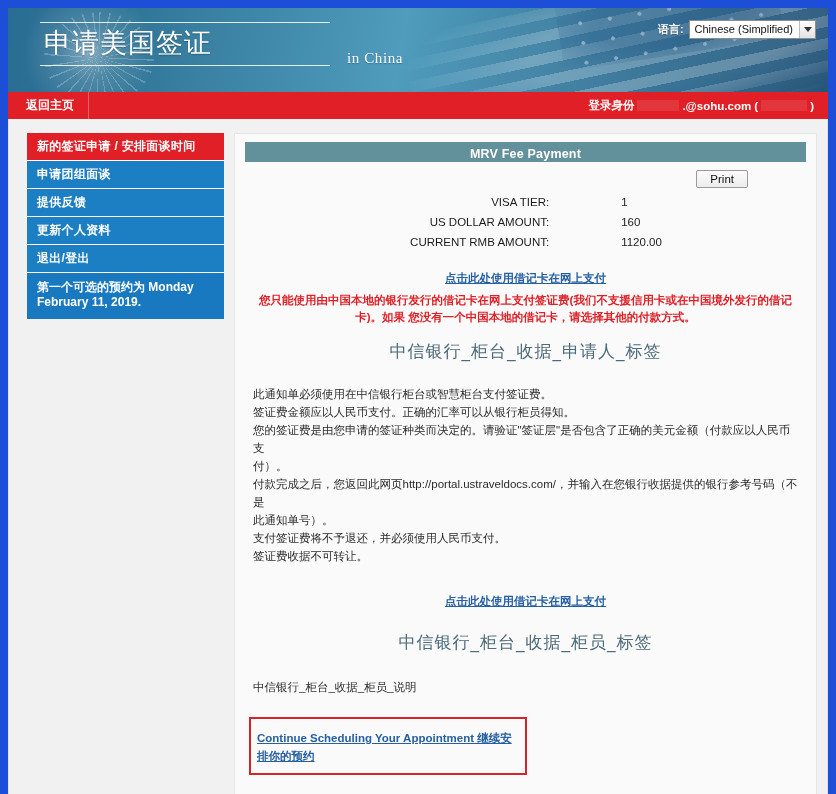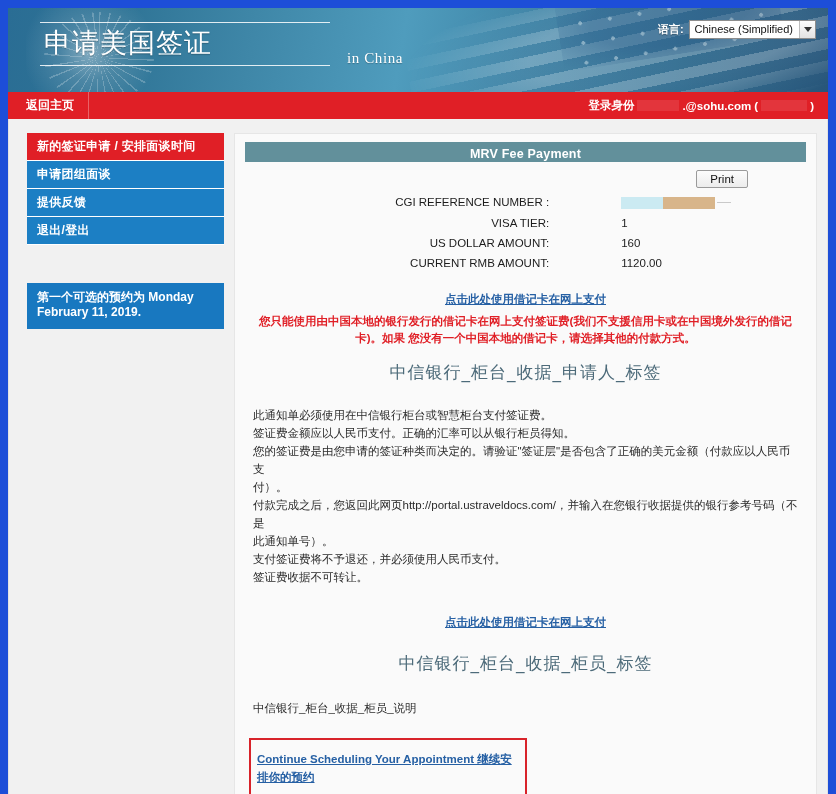--- a/index.html
+++ b/index.html
@@ -156,21 +156,20 @@
   .sidebar{ width:205px; flex:0 0 205px; padding-left:8px; }
   .nav-item{
     background:#1c7fc4; color:#ffffff;
     font-size:12px; font-weight:bold;
     padding:5px 8px 5px 10px;
     border-bottom:1px solid #ffffff;
     cursor:pointer; letter-spacing:.3px;
   }
   .nav-item.active{ background:#e01f26; }
   .appt-box{
-    margin-top:38px;
     background:#1878c0; color:#ffffff;
     font-size:12px; font-weight:bold; line-height:15px;
     padding:7px 9px 9px 10px;
   }
 
   
   .main{
     flex:1 1 auto; background:#fafafa;
     border:1px solid #e6e6e6;
     padding:8px 10px 26px 10px;
@@ -293,42 +292,39 @@
       <div class="nav-item active">
         <span>新的签证申请 / 安排面谈时间</span>
       </div>
       <div class="nav-item">
         <span>申请团组面谈</span>
       </div>
       <div class="nav-item">
         <span>提供反馈</span>
       </div>
       <div class="nav-item">
+        <span>更新个人资料</span>
+      </div>
+      <div class="nav-item">
         <span>退出/登出</span>
       </div>
 
       <div class="appt-box">第一个可选的预约为 Monday February 11, 2019.</div>
     </div>
 
     <div class="main">
 
       <div class="mrv-header">MRV Fee Payment</div>
 
       <div class="print-row">
         <button class="print-btn">Print</button>
       </div>
 
       <table class="fee">
         <tbody>
-            <tr>
-          <td class="lbl">CGI REFERENCE NUMBER :</td>
-          <td class="val">
-            <span class="redact-blue"></span><span class="redact-tan"></span><span class="redact-dash"></span>
-          </td>
-        </tr>
         <tr>
           <td class="lbl">VISA TIER:</td>
           <td class="val">1</td>
         </tr>
         <tr>
           <td class="lbl">US DOLLAR AMOUNT:</td>
           <td class="val">160</td>
         </tr>
         <tr>
           <td class="lbl">CURRENT RMB AMOUNT:</td>

